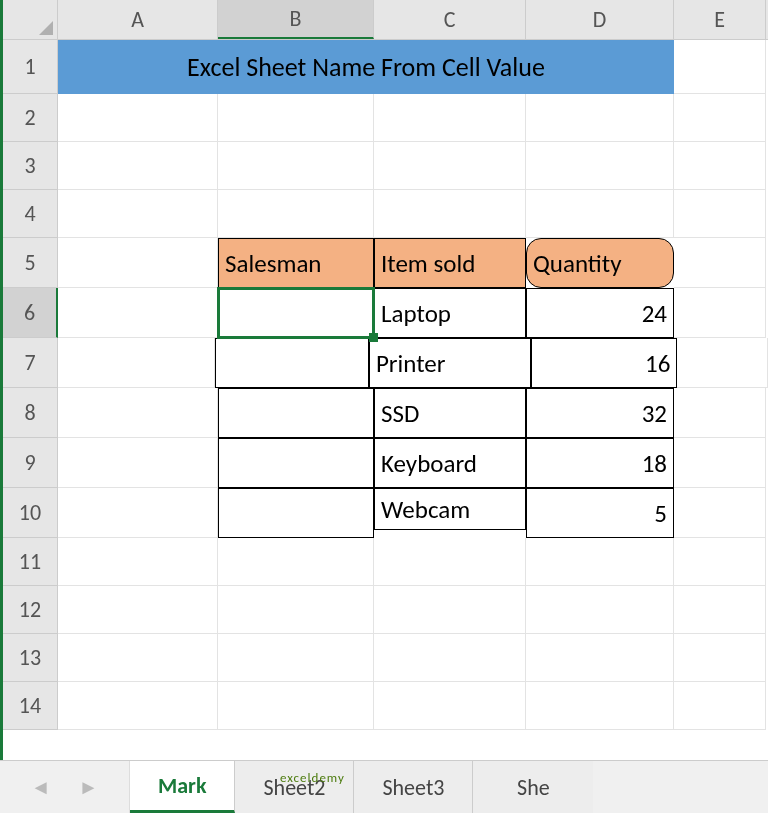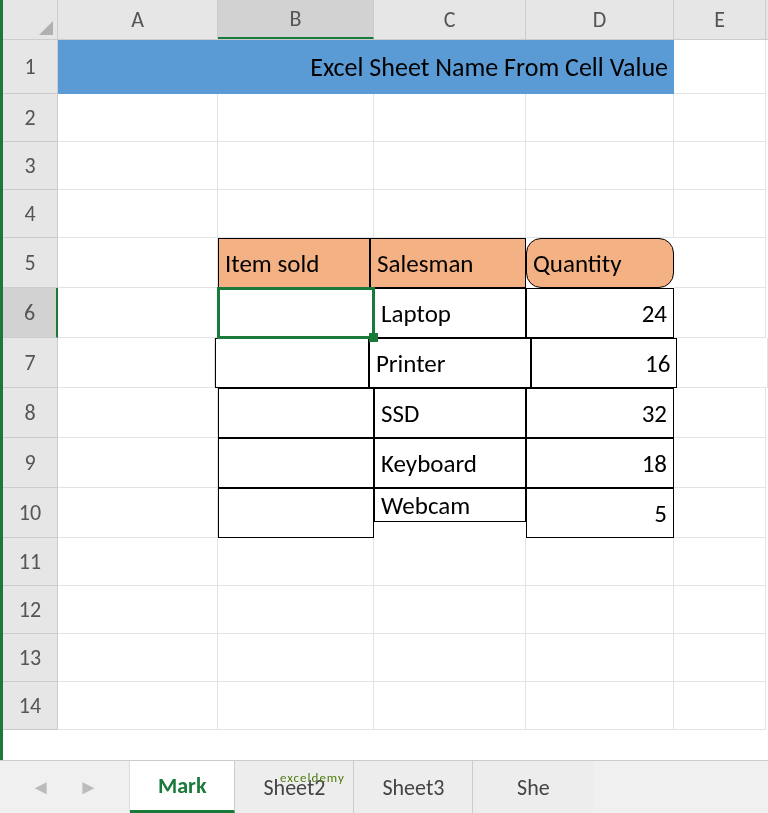--- a/index.html
+++ b/index.html
@@ -73,21 +73,21 @@
     display: flex;
     align-items: center;
     padding: 0 6px;
     background: #fff;
     position: relative;
   }
   .cell.right { justify-content: flex-end; }
   .title-merge {
     background: #5b9bd5;
     color: #000;
-    justify-content: flex-end;
+    justify-content: center;
     font-size: 26px;
     border: none;
   }
   .th {
     background: #f4b183;
     color: #000;
     border: 1.5px solid #000 !important;
     font-size: 25px;
   }
   .tb {
@@ -216,25 +216,25 @@
       </div>
       <div class="grow">
         <div class="cell" style="width: 160px; height: 48px;"></div>
         <div class="cell" style="width: 156px; height: 48px;"></div>
         <div class="cell" style="width: 152px; height: 48px;"></div>
         <div class="cell" style="width: 148px; height: 48px;"></div>
         <div class="cell" style="width: 92px; height: 48px;"></div>
       </div>
       <div class="grow">
         <div class="cell" style="width: 160px; height: 50px;"></div>
+        <div class="cell th" style="width: 156px; height: 50px;">
+          <span>Salesman</span>
+        </div>
         <div class="cell th" style="width: 152px; height: 50px;">
           <span>Item sold</span>
-        </div>
-        <div class="cell th" style="width: 156px; height: 50px;">
-          <span>Salesman</span>
         </div>
         <div class="cell th" style="width: 148px; height: 50px; border-radius: 15px;">
           <span>Quantity</span>
         </div>
         <div class="cell" style="width: 92px; height: 50px;"></div>
       </div>
       <div class="grow">
         <div class="cell" style="width: 160px; height: 50px;"></div>
         <div class="cell tb selected-cell" style="width: 156px; height: 50px; border-bottom: none;">
           <div class="fill-handle"></div>
@@ -276,21 +276,21 @@
           <span>Keyboard</span>
         </div>
         <div class="cell tb right" style="width: 148px; height: 50px;">
           <span>18</span>
         </div>
         <div class="cell" style="width: 92px; height: 50px;"></div>
       </div>
       <div class="grow">
         <div class="cell" style="width: 160px; height: 50px;"></div>
         <div class="cell tb" style="width: 156px; height: 50px; border-top: none;"></div>
-        <div class="cell tb" style="width: 152px; height: 34px;">
+        <div class="cell tb" style="width: 152px; height: 42px;">
           <span>Webcam</span>
         </div>
         <div class="cell tb right" style="width: 148px; height: 50px;">
           <span>5</span>
         </div>
         <div class="cell" style="width: 92px; height: 50px;"></div>
       </div>
       <div class="grow">
         <div class="cell" style="width: 160px; height: 48px;"></div>
         <div class="cell" style="width: 156px; height: 48px;"></div>

